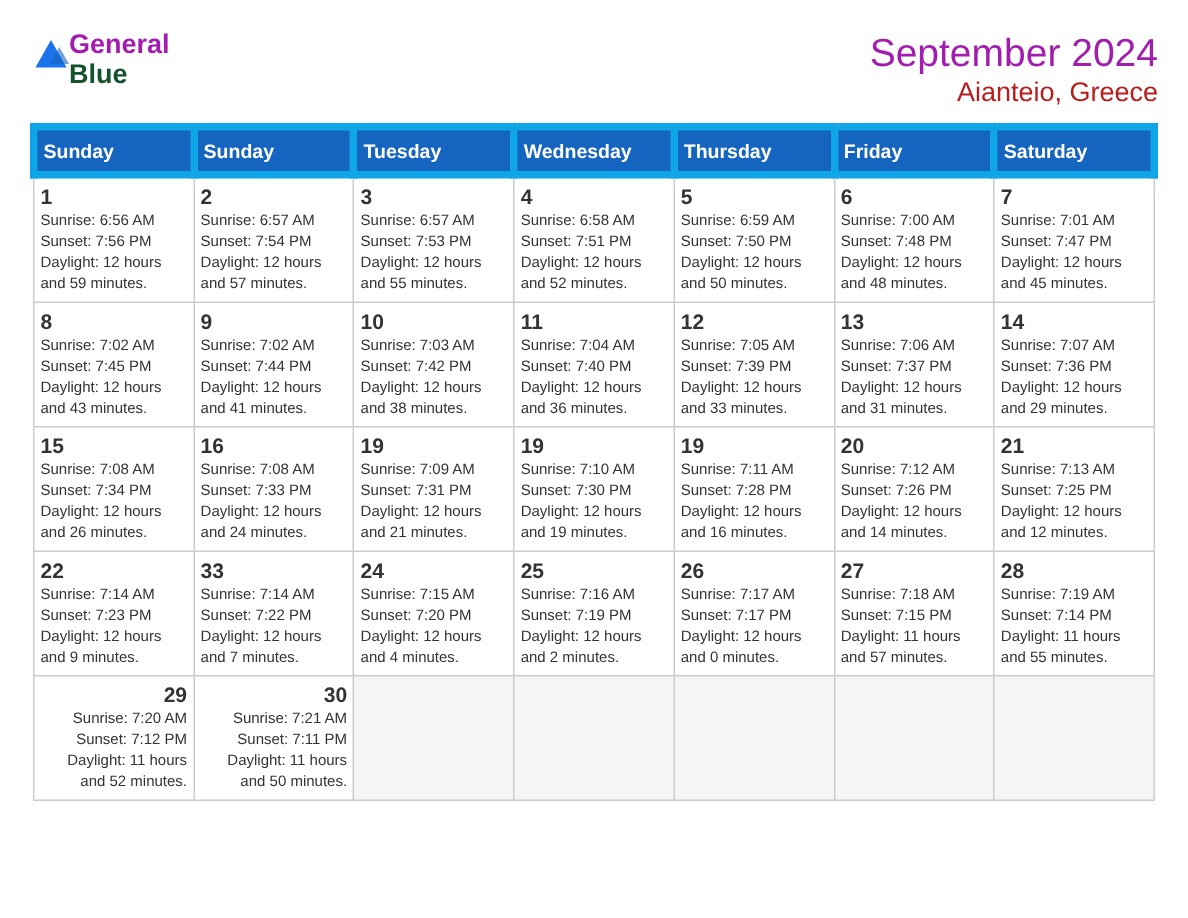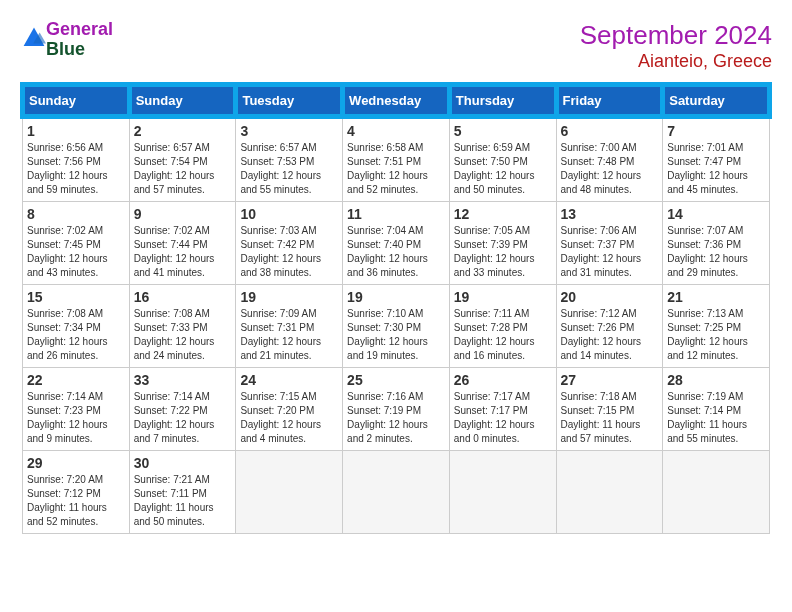--- a/index.html
+++ b/index.html
@@ -79,20 +79,21 @@
       font-size: 10px;
       color: #333;
       line-height: 1.4;
     }
     td.empty {
       background: #f5f5f5;
     }
     tr:last-child td {
       height: auto;
       min-height: 80px;
+      text-align: right;
     }
   </style>
 </head>
 <body>
 
 <div class="header">
   <div class="logo">
     <div>
       <svg class="logo-icon" viewBox="0 0 30 30">
         <polygon points="15,2 28,25 2,25" fill="#1a73e8"></polygon>

